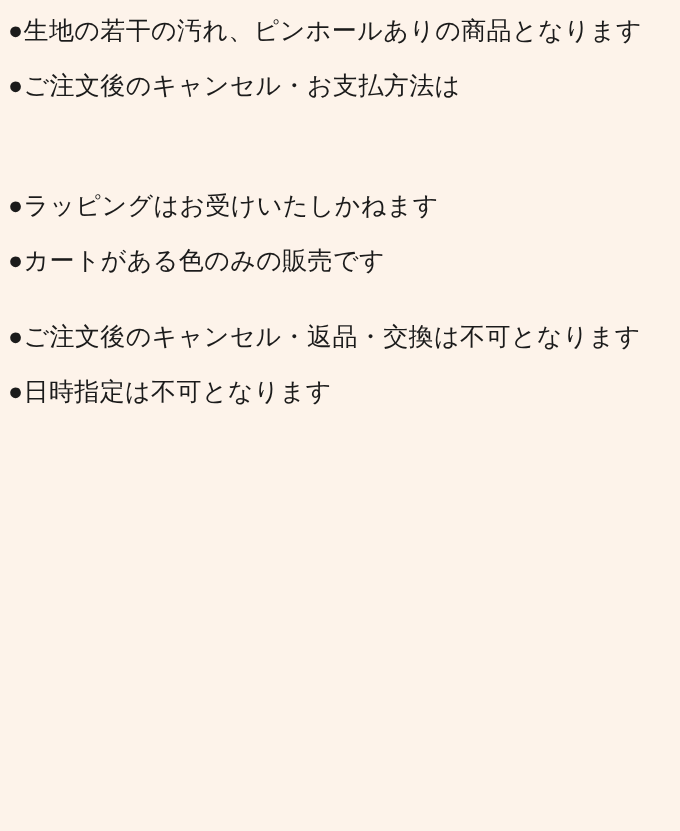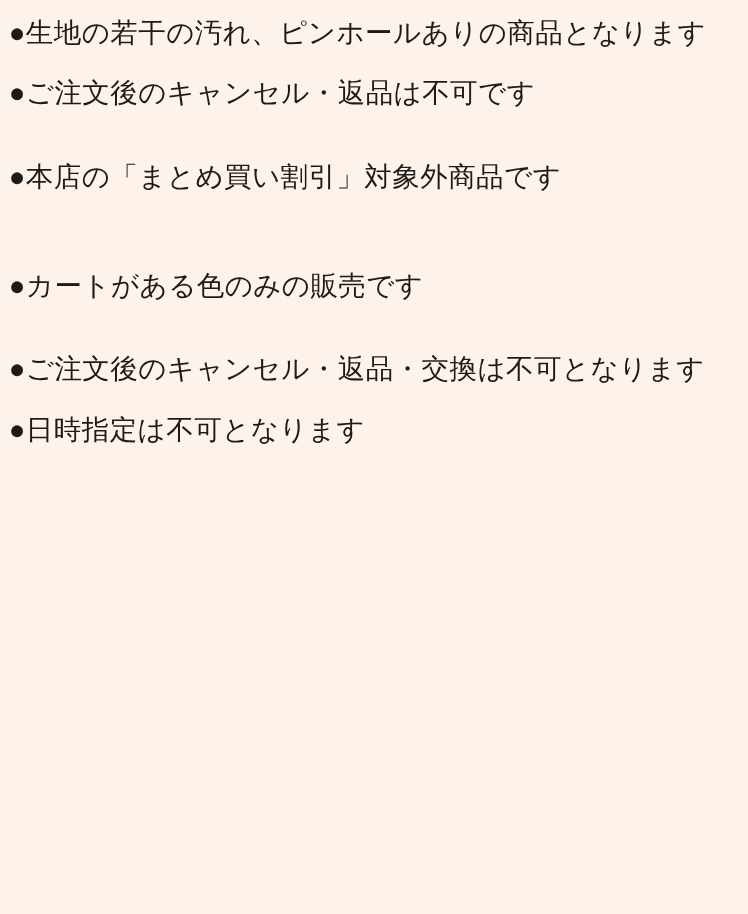--- a/index.html
+++ b/index.html
@@ -51,33 +51,35 @@
 <body>
 
 <div class="notice-sheet">
 
   <div class="notice-item">
     <span class="notice-line bullet-line">●生地の若干の汚れ、ピンホールありの商品となります</span>
   </div>
   <div class="spacer-md"></div>
 
   <div class="notice-item">
-    <span class="notice-line bullet-line">●ご注文後のキャンセル・返品は不可です</span>
+    <span class="notice-line bullet-line">●ご注文後のキャンセル・お支払方法は</span>
   </div>
   <div class="spacer-md"></div>
 
   <div class="spacer-md"></div>
 
   <div class="notice-item">
-    <span class="notice-line bullet-line">●本店の「まとめ買い割引」対象外商品です</span>
   </div>
   <div class="spacer-md"></div>
 
   <div class="spacer-md"></div>
 
+  <div class="notice-item">
+    <span class="notice-line bullet-line">●ラッピングはお受けいたしかねます</span>
+  </div>
   <div class="spacer-md"></div>
 
   <div class="notice-item">
     <span class="notice-line bullet-line">●カートがある色のみの販売です</span>
   </div>
   <div class="spacer-md"></div>
 
   <div class="spacer-md"></div>
 
   <div class="notice-item">

